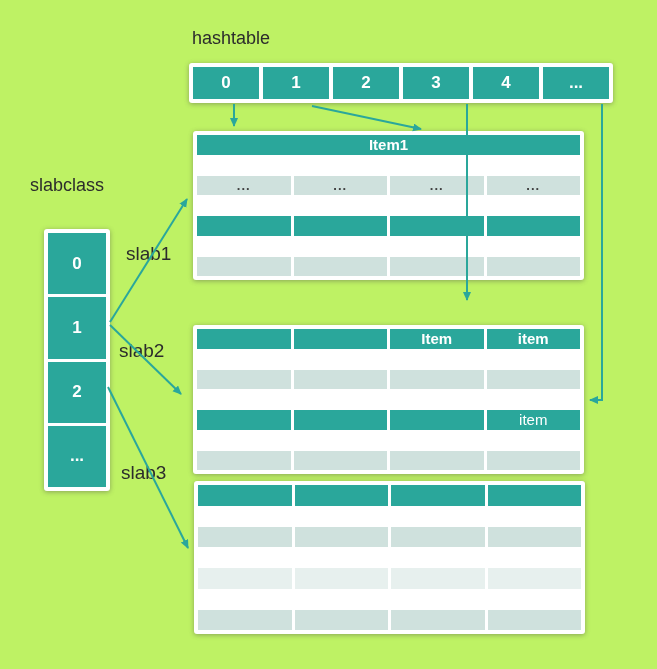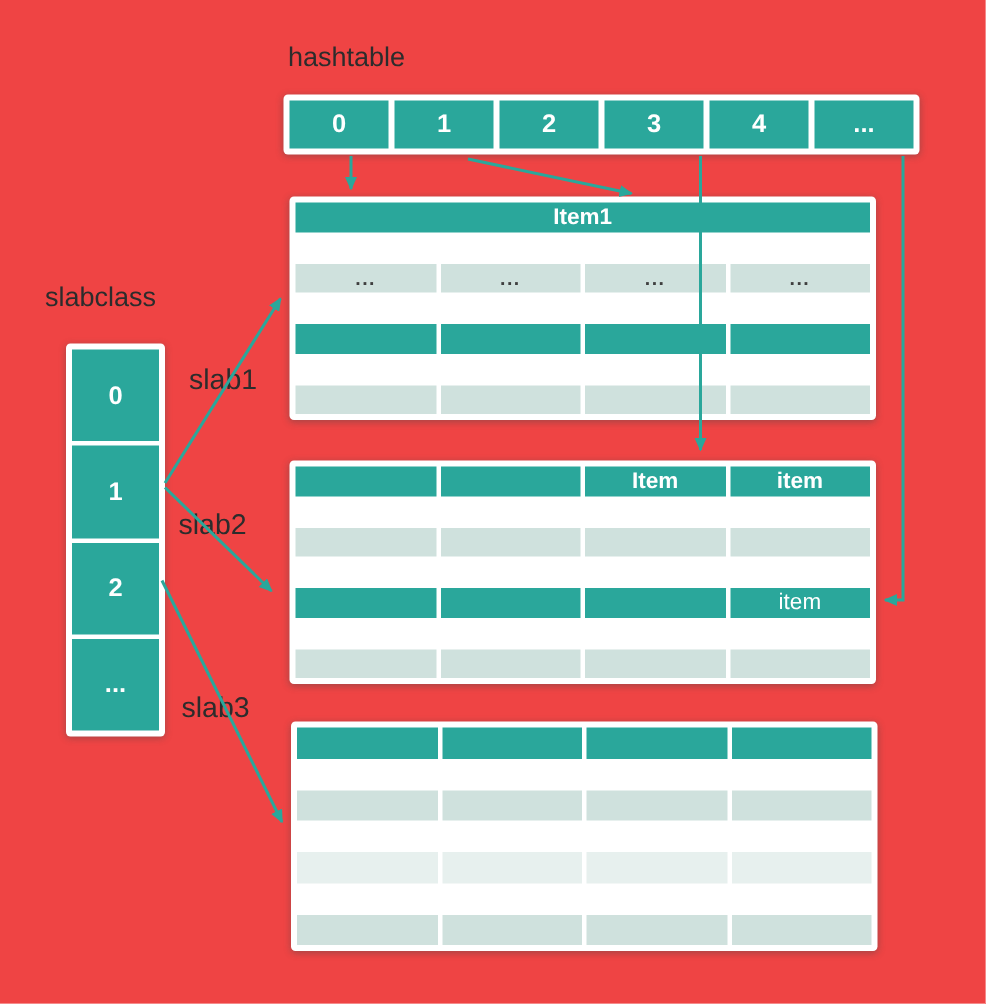--- a/index.html
+++ b/index.html
@@ -3,45 +3,45 @@
 <meta charset="utf-8">
 <style>
   :root{
     --teal:#2aa79b;
     --light:#cfe1dd;
     --lighter:#e7f0ee;
     --ink:#2c2c2c;
   }
   html,body{margin:0;padding:0;background:#fff;}
   body{width:657px;height:669px;position:relative;font-family:"Liberation Sans",sans-serif;overflow:hidden;}
-  .canvas{position:absolute;inset:0;background:#ef4444;}
+  .canvas{position:absolute;inset:0;background:#bef264;}
 
   .lbl{position:absolute;color:var(--ink);z-index:2;white-space:nowrap;}
   .hashtable-lbl{left:192px;top:28px;font-size:18px;}
-  .slabclass-lbl{left:30px;top:188px;font-size:18px;}
+  .slabclass-lbl{left:30px;top:175px;font-size:18px;}
   .slab-lbl{font-size:19px;text-align:center;}
   #slab-lbl-0{left:126px;top:243px;}
   #slab-lbl-1{left:119px;top:340px;}
   #slab-lbl-2{left:121px;top:462px;}
 
   .box{position:absolute;background:#fff;border-radius:3px;
        box-shadow:0 1px 5px rgba(70,70,70,.45);
        padding:4px;box-sizing:border-box;z-index:1;}
 
   .hashtable{left:189px;top:63px;width:424px;height:40px;display:flex;gap:4px;}
   .hcell{flex:1;background:var(--teal);color:#fff;font-weight:700;font-size:17px;
          display:flex;align-items:center;justify-content:center;}
 
   .slabclass{left:44px;top:229px;width:66px;height:262px;display:flex;flex-direction:column;gap:3px;}
   .scell{flex:1;background:var(--teal);color:#fff;font-weight:600;font-size:17px;
          display:flex;align-items:center;justify-content:center;}
 
   .table{width:391px;height:149px;display:flex;flex-direction:column;gap:21px;}
   #slab-table-0{left:193px;top:131px;}
-  #slab-table-1{left:193px;top:307px;}
+  #slab-table-1{left:193px;top:325px;}
   #slab-table-2{left:194px;top:481px;height:153px;}
   .row{flex:1;display:flex;gap:3px;}
   .row .cell{flex:1;display:flex;align-items:center;justify-content:center;font-size:15px;}
   .row.teal .cell{background:var(--teal);color:#fff;}
   .row.light .cell{background:var(--light);color:#3f3f3f;font-weight:700;font-size:13px;letter-spacing:1px;}
   .row.lighter .cell{background:var(--lighter);}
   .table .row:first-child .cell{font-weight:700;}
 
   .arrows{position:absolute;left:0;top:0;z-index:5;pointer-events:none;}
   .arrow{stroke:var(--teal);stroke-width:2;fill:none;}

